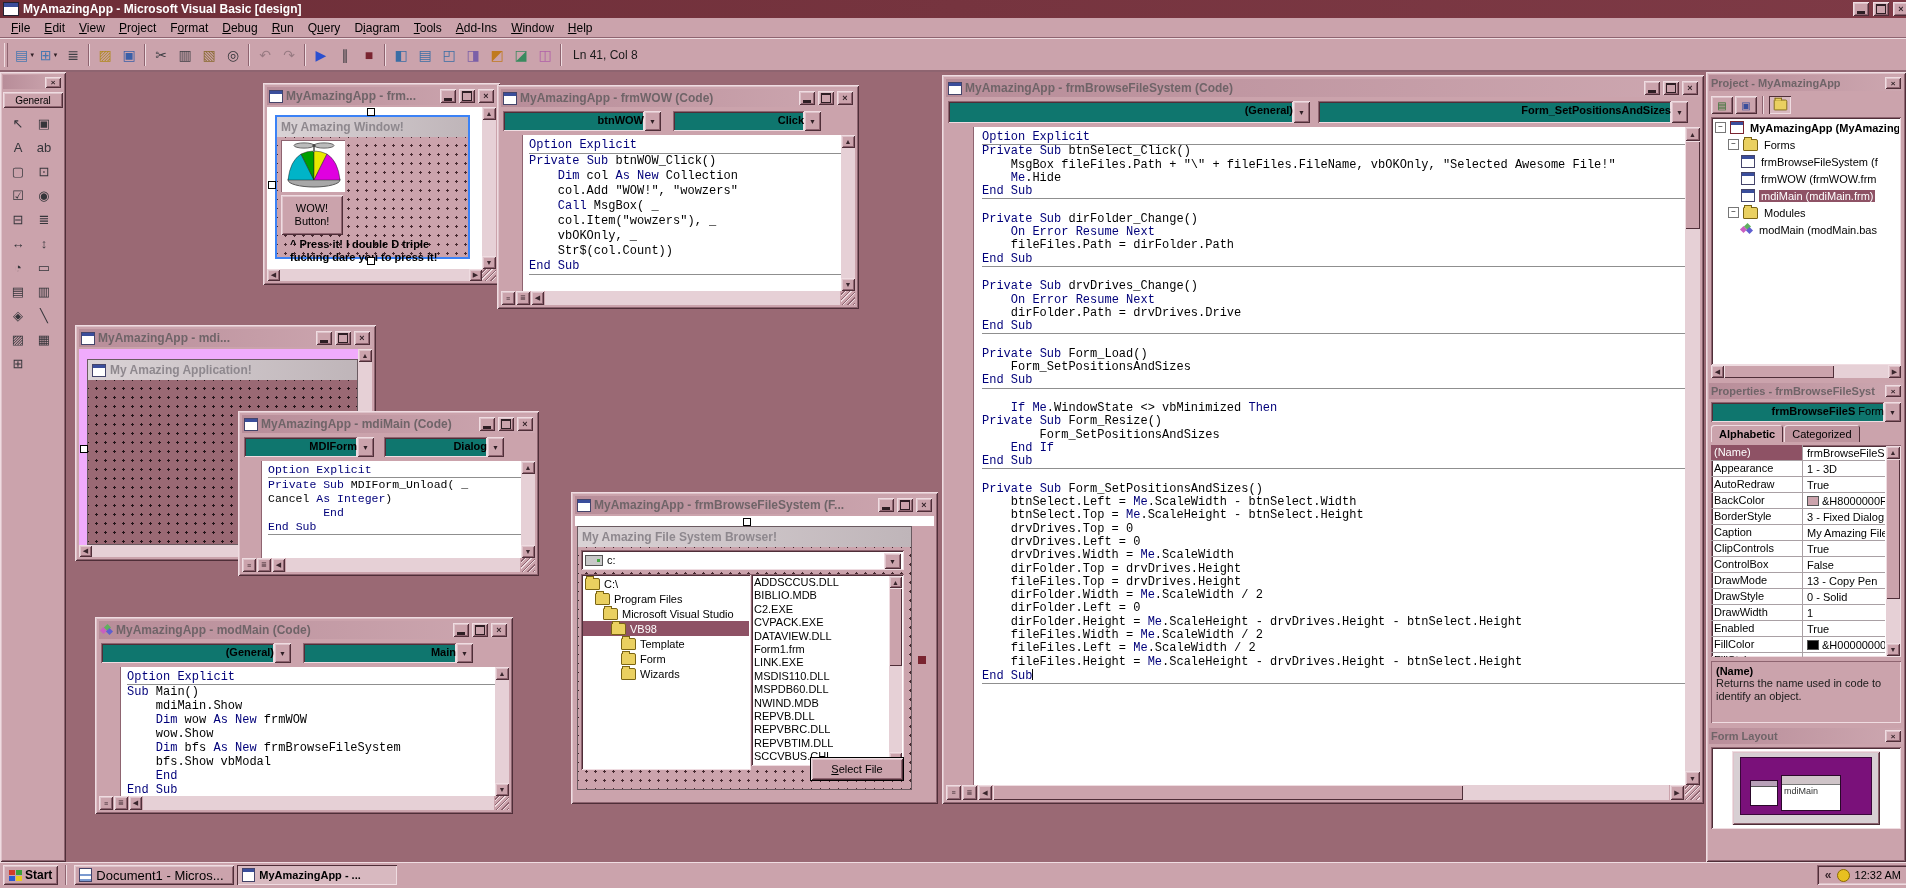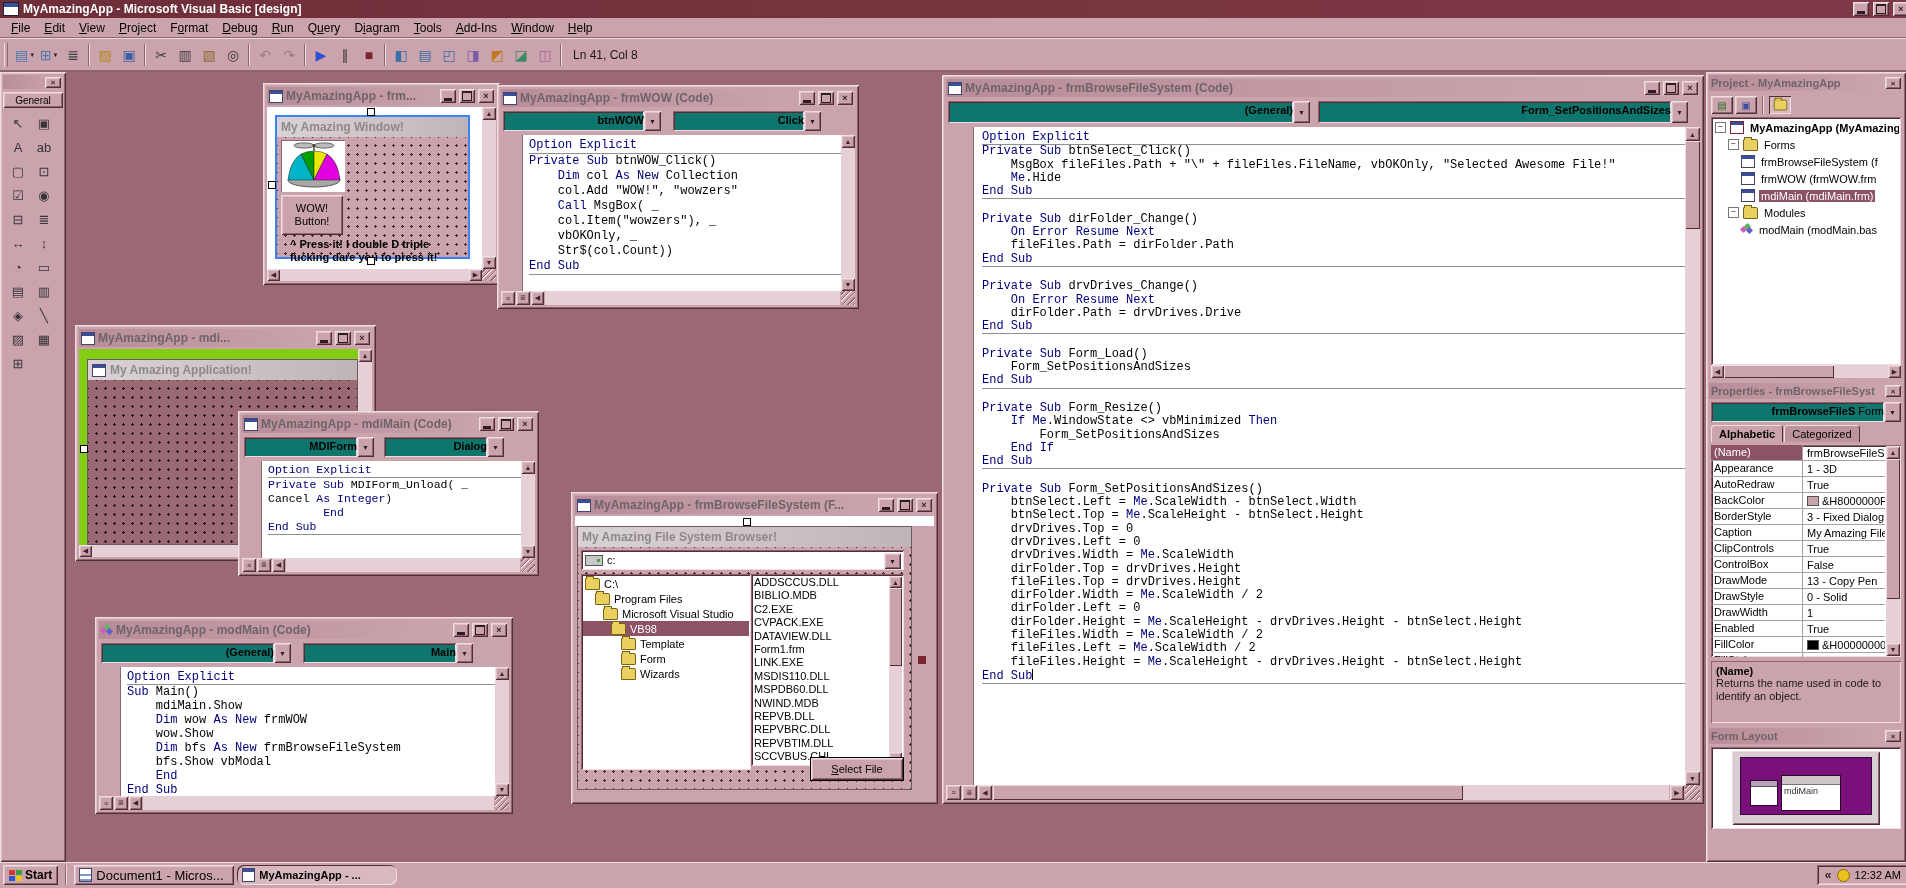--- a/index.html
+++ b/index.html
@@ -347,21 +347,21 @@
       <span class="icform"></span>
       <span class="t">MyAmazingApp - mdi...</span>
       <span class="wbtn btn">
           <span class="mini"></span>
         </span>
       <span class="wbtn btn">
           <span class="maxi"></span>
         </span>
       <span class="wbtn btn">×</span>
     </div>
-    <div class="abs" style="left:4px;top:24px;right:4px;bottom:4px;background:#84cc16;padding-left:12px;">
+    <div class="abs" style="left:4px;top:24px;right:4px;bottom:4px;background:#f0abfc;padding-left:12px;">
       <div class="abs" style="left:8px;top:10px;right:14px;bottom:12px;border:1px solid #6A5A60;">
         <div class="ftb">
           <span class="icform"></span>
           <span>My Amazing Application!</span>
         </div>
         <div class="dotd abs" style="left:0;top:20px;right:0;bottom:0;"></div>
       </div>
       <span class="handle" style="left:1px;top:96px;"></span>
       <div class="abs sb" style="right:0;top:0;width:14px;bottom:12px;">
         <div class="btn sbtn" style="height:13px;">▲</div>
@@ -594,22 +594,22 @@
           <div class="cl">&nbsp;</div>
           <div class="cl"><span class="kw">Private</span> <span class="kw">Sub</span> drvDrives_Change()</div>
           <div class="cl">    <span class="kw">On</span> <span class="kw">Error</span> <span class="kw">Resume</span> <span class="kw">Next</span></div>
           <div class="cl">    dirFolder.Path = drvDrives.Drive</div>
           <div class="cl sep"><span class="kw">End</span> <span class="kw">Sub</span></div>
           <div class="cl">&nbsp;</div>
           <div class="cl"><span class="kw">Private</span> <span class="kw">Sub</span> Form_Load()</div>
           <div class="cl">    Form_SetPositionsAndSizes</div>
           <div class="cl sep"><span class="kw">End</span> <span class="kw">Sub</span></div>
           <div class="cl">&nbsp;</div>
+          <div class="cl">    <span class="kw">If</span> <span class="kw">Me</span>.WindowState &lt;&gt; vbMinimized <span class="kw">Then</span></div>
           <div class="cl"><span class="kw">Private</span> <span class="kw">Sub</span> Form_Resize()</div>
-          <div class="cl">    <span class="kw">If</span> <span class="kw">Me</span>.WindowState &lt;&gt; vbMinimized <span class="kw">Then</span></div>
           <div class="cl">        Form_SetPositionsAndSizes</div>
           <div class="cl">    <span class="kw">End</span> <span class="kw">If</span></div>
           <div class="cl sep"><span class="kw">End</span> <span class="kw">Sub</span></div>
           <div class="cl">&nbsp;</div>
           <div class="cl"><span class="kw">Private</span> <span class="kw">Sub</span> Form_SetPositionsAndSizes()</div>
           <div class="cl">    btnSelect.Left = <span class="kw">Me</span>.ScaleWidth - btnSelect.Width</div>
           <div class="cl">    btnSelect.Top = <span class="kw">Me</span>.ScaleHeight - btnSelect.Height</div>
           <div class="cl">    drvDrives.Top = 0</div>
           <div class="cl">    drvDrives.Left = 0</div>
           <div class="cl">    drvDrives.Width = <span class="kw">Me</span>.ScaleWidth</div>
@@ -841,21 +841,21 @@
           <span style="background:#E8C820;"></span>
       </span>
       <span>Start</span>
     </span>
     <span class="tsep" style="height:20px;"></span>
     <span id="tasks" style="display:flex;gap:3px;flex:1;">
         <span class="btn" style="height: 20px; width: 150px; display: flex; align-items: center; gap: 4px; padding: 0px 5px; font-size: 13px; white-space: nowrap; overflow: hidden;">
           <span style="width: 11px; height: 12px; background: rgb(255, 255, 255); border: 1px solid rgb(68, 68, 106); flex: 0 0 11px; box-shadow: rgb(122, 154, 208) 0px -2px 0px inset, rgb(255, 255, 255) 0px -5px 0px inset, rgb(122, 154, 208) 0px -7px 0px inset;"></span>
           <span>Document1 - Micros...</span>
         </span>
-        <span class="btn press" style="height: 20px; width: 150px; display: flex; align-items: center; gap: 4px; padding: 0px 5px; font-size: 11px; white-space: nowrap; overflow: hidden; font-weight: bold; border-radius: 7px;">
+        <span class="btn press" style="height: 20px; width: 150px; display: flex; align-items: center; gap: 4px; padding: 0px 5px; font-size: 11px; white-space: nowrap; overflow: hidden; font-weight: bold;">
           <span style="width: 11px; height: 12px; background: rgb(255, 255, 255); border: 1px solid rgb(68, 68, 106); flex: 0 0 11px;">
             <span style="display: block; height: 3px; background: rgb(58, 78, 156);"></span>
           </span>
           <span>MyAmazingApp - ...</span>
         </span>
       </span>
     <span class="in" style="height:20px;display:flex;align-items:center;gap:5px;padding:0 8px;">
       <span style="font-weight:bold;color:#3A262D;">«</span>
       <span style="width:11px;height:11px;border-radius:50%;background:#E8C020;border:1px solid #8A6A00;display:inline-block;"></span>
       <span style="font-size:11px;">12:32 AM</span>

